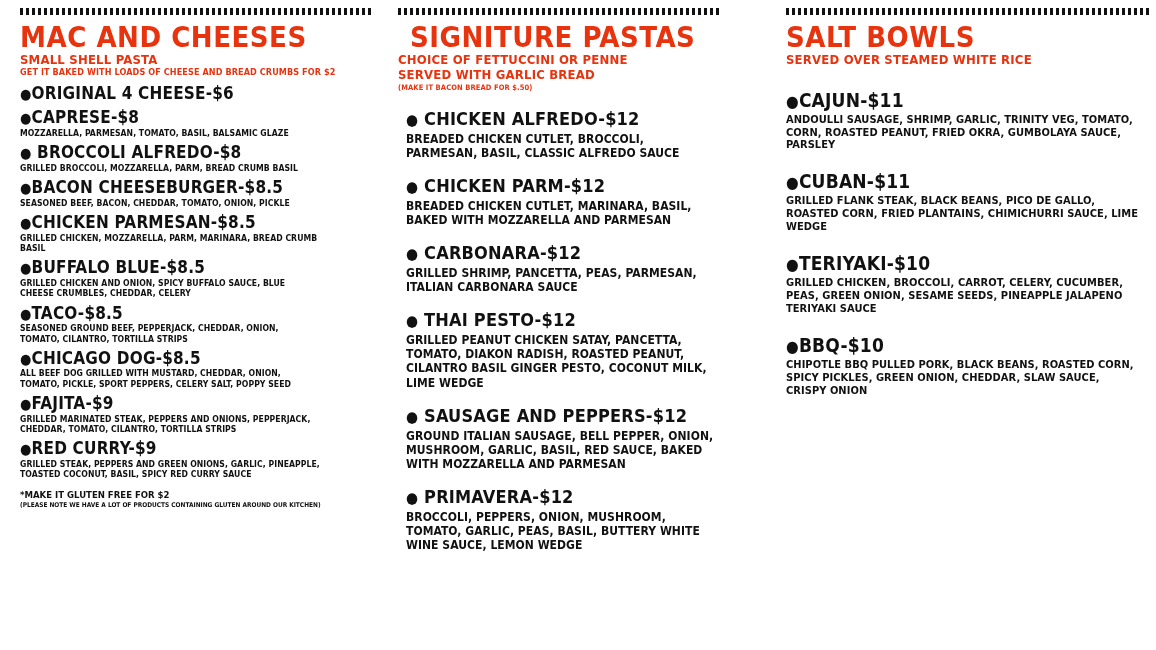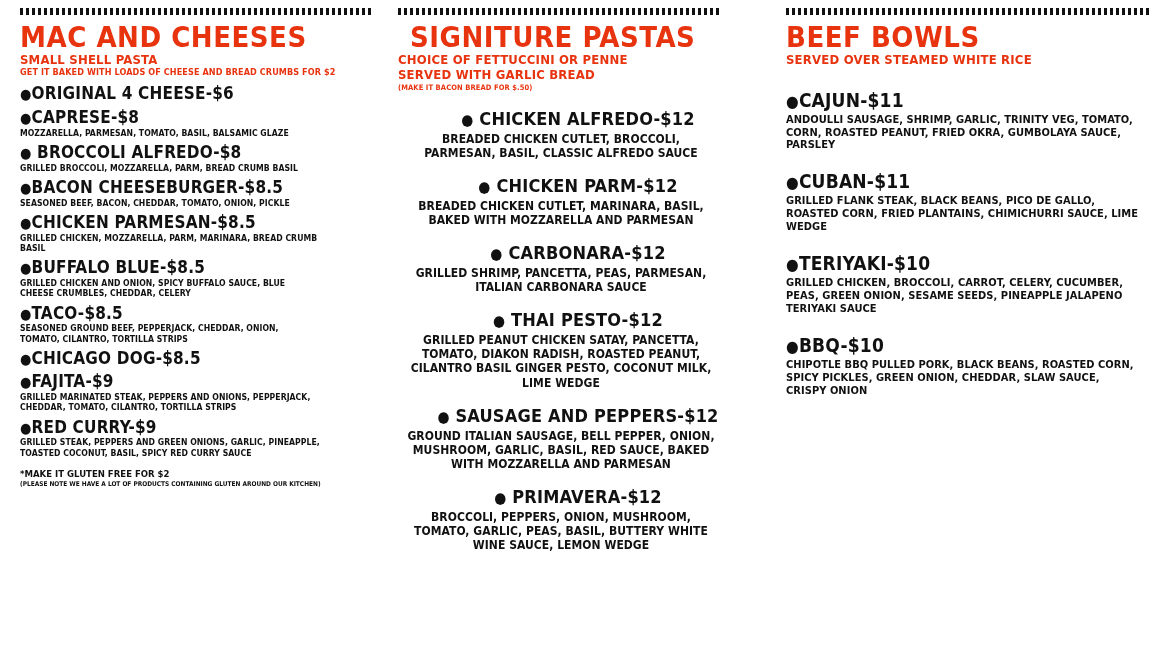--- a/index.html
+++ b/index.html
@@ -93,21 +93,21 @@
     letter-spacing: 0.05px;
     margin-top: 1px;
   }
 
   
   .col-1 .item-name { font-size: 17px; }
   .col-1 .item-desc { font-size: 8.6px; max-width: 300px; }
   .col-1 .item { margin-bottom: 6px; }
 
   
-  .col-2 .items { margin-top: 18px; padding-left: 8px; text-align: center; }
+  .col-2 .items { margin-top: 18px; padding-left: 8px; }
   .col-2 .item { margin-bottom: 17px; }
   .col-2 .item-name { font-size: 18px; }
   .col-2 .item-desc { font-size: 12px; max-width: 310px; margin-top: 3px; }
 
   
   .col-3 .items { margin-top: 24px; }
   .col-3 .item { margin-bottom: 20px; }
   .col-3 .item-name { font-size: 19px; }
   .col-3 .item-desc { font-size: 11px; max-width: 352px; margin-top: 3px; }
 
@@ -160,20 +160,21 @@
       <div class="item">
         <div class="item-name"><span class="bullet">●</span><span>BUFFALO BLUE-$8.5</span></div>
         <div class="item-desc">GRILLED CHICKEN AND ONION, SPICY BUFFALO SAUCE, BLUE CHEESE CRUMBLES, CHEDDAR, CELERY</div>
       </div>
       <div class="item">
         <div class="item-name"><span class="bullet">●</span><span>TACO-$8.5</span></div>
         <div class="item-desc">SEASONED GROUND BEEF, PEPPERJACK, CHEDDAR, ONION,  TOMATO, CILANTRO, TORTILLA STRIPS</div>
       </div>
       <div class="item">
         <div class="item-name"><span class="bullet">●</span><span>CHICAGO DOG-$8.5</span></div>
+        <div class="item-desc">ALL BEEF DOG GRILLED WITH MUSTARD, CHEDDAR, ONION, TOMATO, PICKLE, SPORT PEPPERS, CELERY SALT, POPPY SEED</div>
       </div>
       <div class="item">
         <div class="item-name"><span class="bullet">●</span><span>FAJITA-$9</span></div>
         <div class="item-desc">GRILLED MARINATED STEAK, PEPPERS AND ONIONS, PEPPERJACK, CHEDDAR, TOMATO, CILANTRO, TORTILLA STRIPS</div>
       </div>
       <div class="item">
         <div class="item-name"><span class="bullet">●</span><span>RED CURRY-$9</span></div>
         <div class="item-desc">GRILLED STEAK, PEPPERS AND GREEN ONIONS, GARLIC, PINEAPPLE, TOASTED COCONUT, BASIL, SPICY RED CURRY SAUCE</div>
       </div>
     </div>
@@ -212,21 +213,21 @@
       </div>
       <div class="item">
         <div class="item-name"><span class="bullet">●</span> <span>PRIMAVERA-$12</span></div>
         <div class="item-desc">BROCCOLI, PEPPERS, ONION, MUSHROOM, TOMATO, GARLIC, PEAS, BASIL, BUTTERY WHITE WINE SAUCE, LEMON WEDGE</div>
       </div>
     </div>
   </div>
 
   <div class="col col-3">
     <div class="rule r3"></div>
-    <div class="head-title">BEEF BOWLS</div>
+    <div class="head-title">SALT BOWLS</div>
     <div class="head-sub">SERVED OVER STEAMED WHITE RICE</div>
 
     <div class="items">
       <div class="item">
         <div class="item-name"><span class="bullet">●</span><span>CAJUN-$11</span></div>
         <div class="item-desc">ANDOULLI SAUSAGE, SHRIMP, GARLIC, TRINITY VEG, TOMATO, CORN, ROASTED PEANUT, FRIED OKRA, GUMBOLAYA SAUCE, PARSLEY</div>
       </div>
       <div class="item">
         <div class="item-name"><span class="bullet">●</span><span>CUBAN-$11</span></div>
         <div class="item-desc">GRILLED FLANK STEAK, BLACK BEANS, PICO DE GALLO, ROASTED CORN, FRIED PLANTAINS, CHIMICHURRI SAUCE, LIME WEDGE</div>

